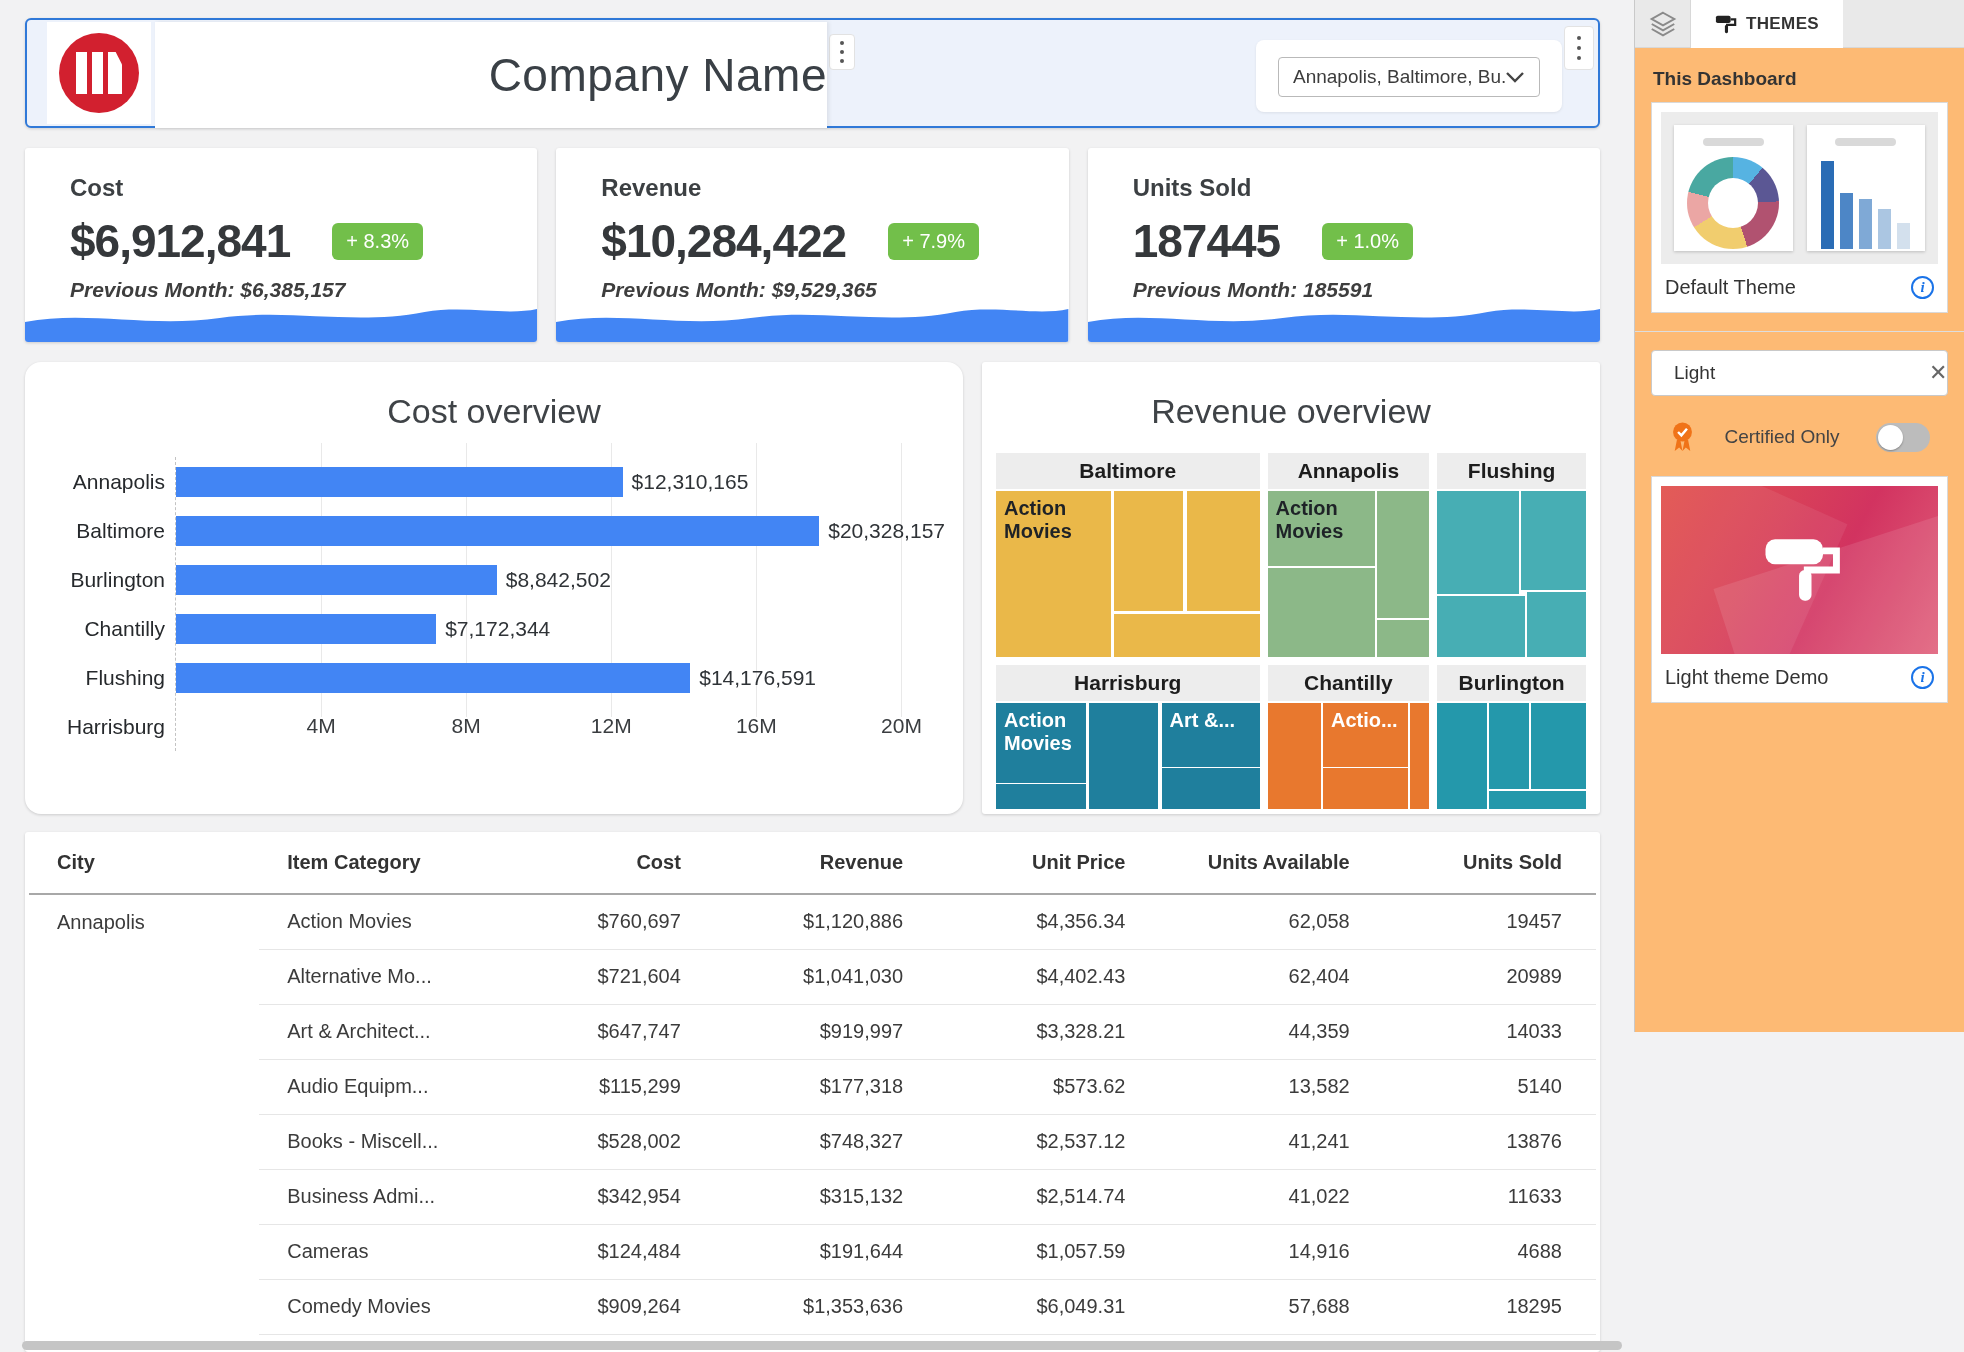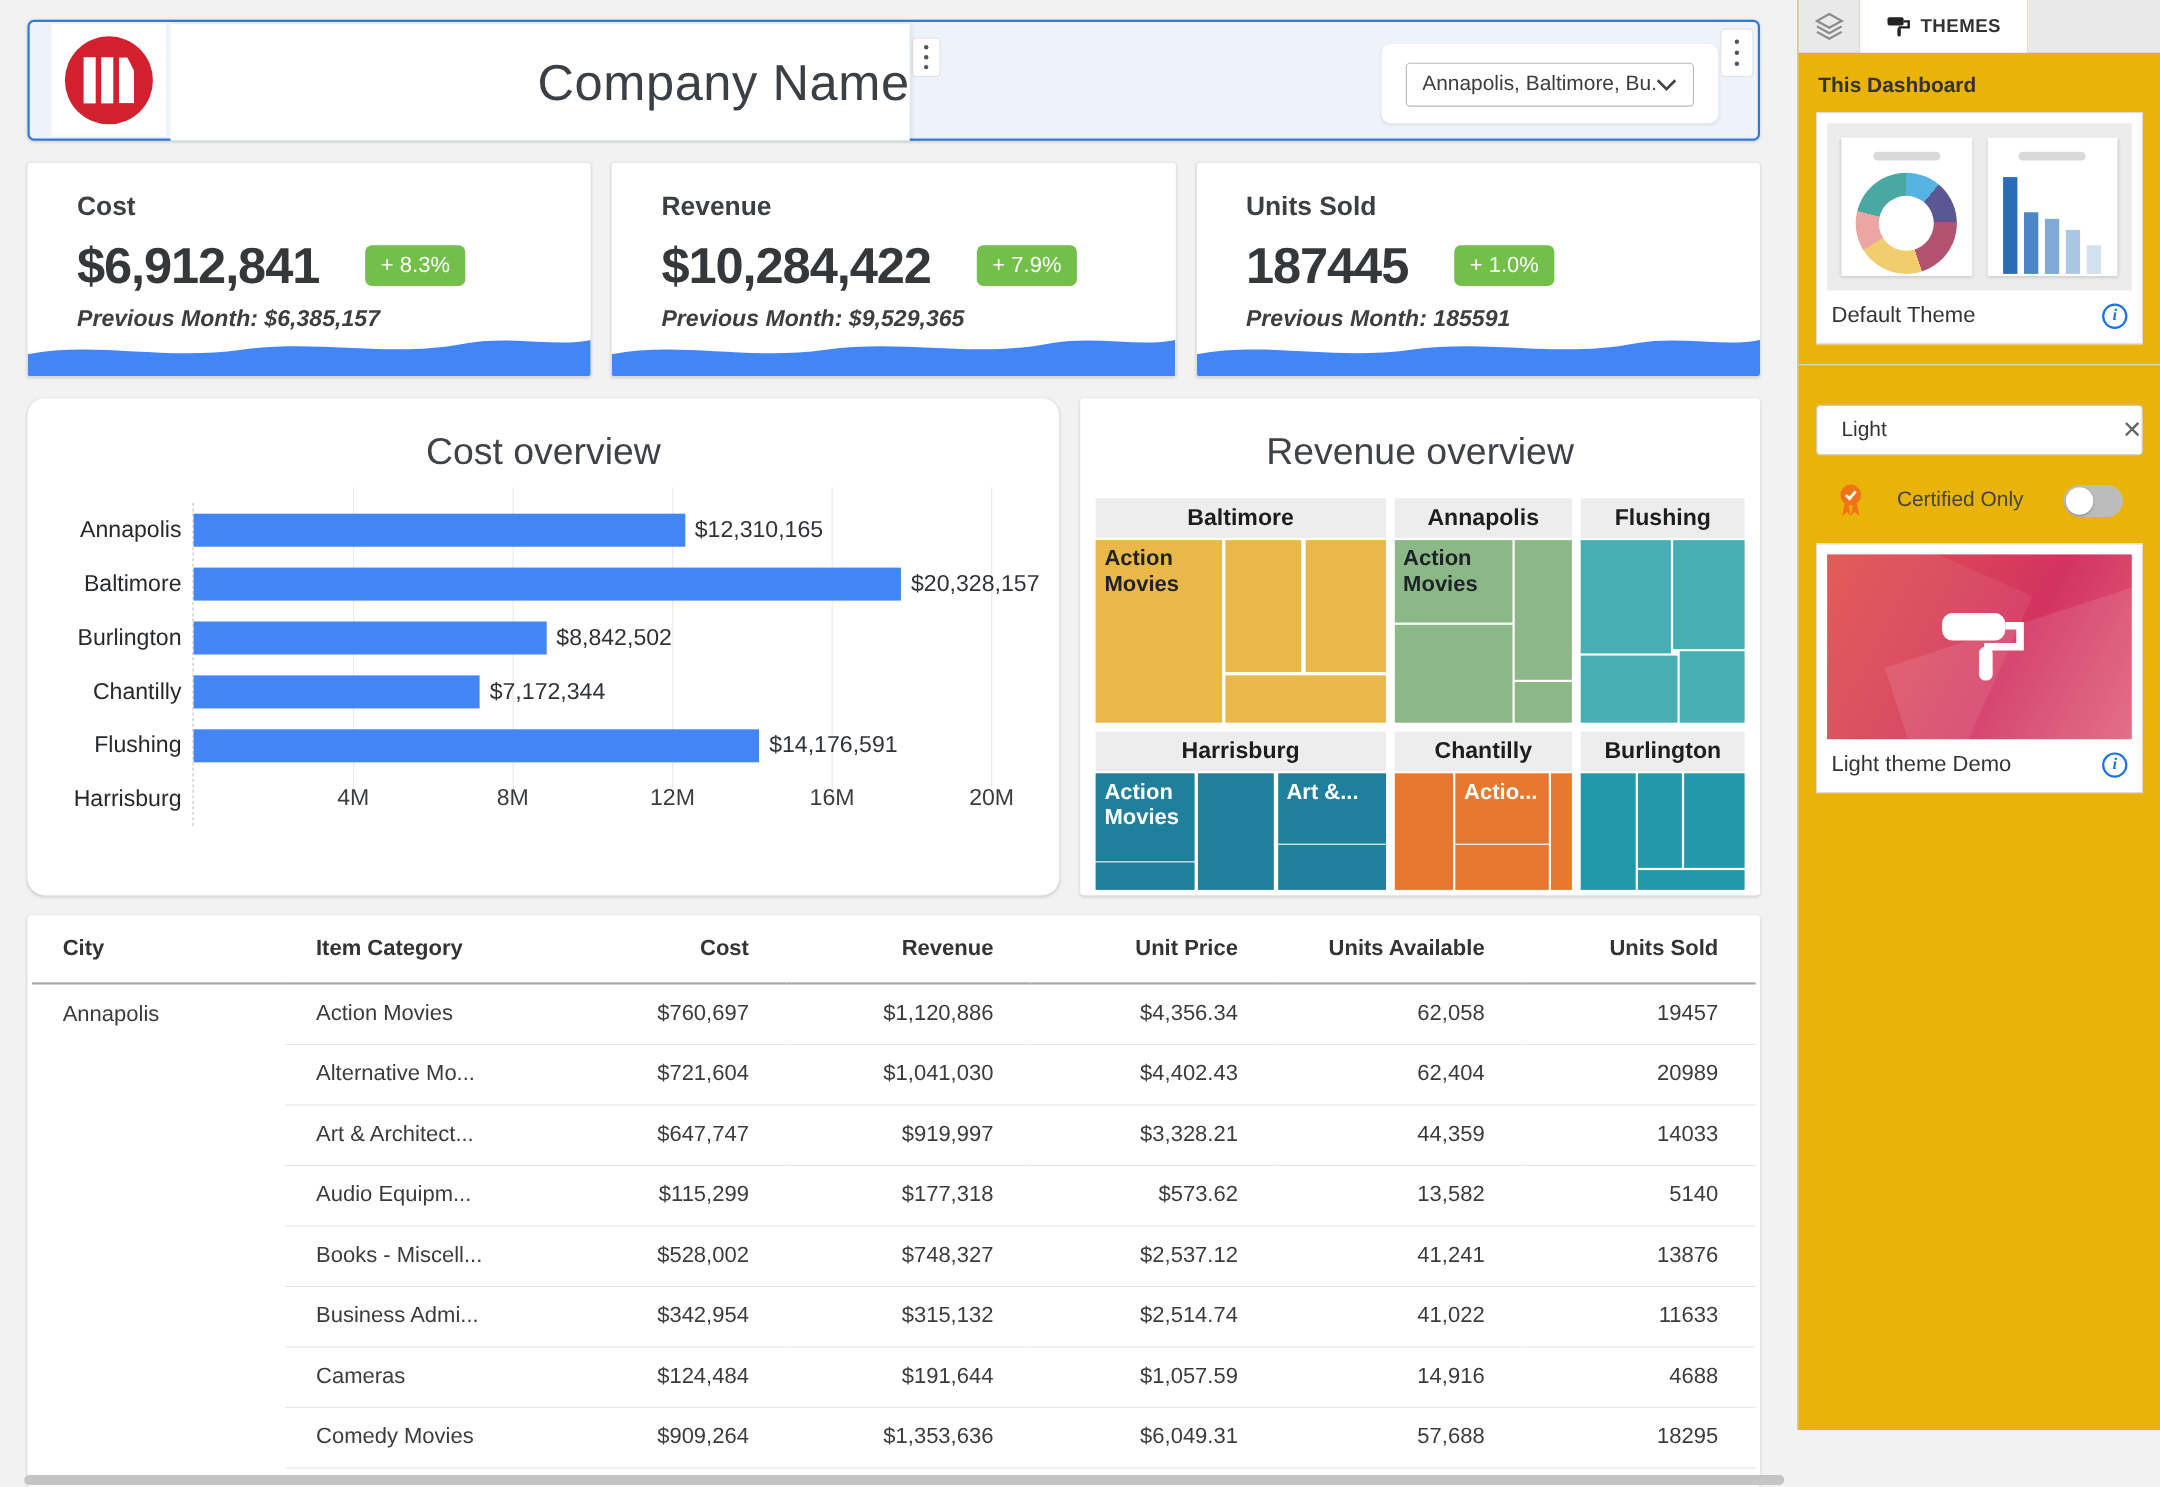--- a/index.html
+++ b/index.html
@@ -83,21 +83,21 @@
   .al { text-align:left; } .ar { text-align:right; padding-right:34px; }
   th.al, td.al { padding-left:28px; }
   tbody td { border-top:1px solid #e6e6e6; }
   tbody tr:first-child td { border-top:none; }
   td.city-cell { vertical-align:top; padding-top:16px; border-top:none; }
 
   #hscrollbar { position:absolute; left:22px; bottom:2px; width:1600px; height:9px;
     background:#c5c5c5; border-radius:5px; z-index:5; }
 
   
-  #sidebar { position:absolute; right:0; top:0; width:330px; height:1300px; background:#eab308;
+  #sidebar { position:absolute; right:0; top:0; width:330px; height:1032px; background:#fdba74;
     border-left:1px solid #c9c9c9; }
   #tabbar { display:flex; height:48px; }
   #tab-layers { width:56px; background:#e9e9e9; border-right:1px solid #d8d8d8; border-bottom:1px solid #d8d8d8;
     display:flex; align-items:center; justify-content:center; cursor:pointer; }
   #tab-themes { width:152px; background:#fff; display:flex; align-items:center; justify-content:center;
     gap:9px; cursor:pointer; }
   #tab-themes span { font-size:17px; font-weight:700; color:#333; letter-spacing:.4px; }
   #tab-filler { flex:1; background:#e9e9e9; border-bottom:1px solid #d8d8d8; }
   #sb-content { padding:14px 16px 0 16px; }
   #sb-section-title { font-size:19px; font-weight:700; color:#333; margin:6px 0 12px 2px; }
@@ -113,21 +113,21 @@
     border-radius:50%; background:#fff; }
   .mini-bars { display:flex; align-items:flex-end; gap:6px; height:92px; margin:2px auto 0 auto;
     width:90px; }
   .mini-bar { width:13px; }
   .theme-label-row { display:flex; align-items:center; margin-top:12px; padding:0 4px 4px 4px; }
   .theme-name { flex:1; font-size:20px; color:#333; }
   .info-icon { width:23px; height:23px; border:2px solid #1a73e8; border-radius:50%; color:#1a73e8;
     font-size:15px; font-weight:700; font-style:italic; display:flex; align-items:center;
     justify-content:center; cursor:pointer; font-family:"Liberation Serif", serif; }
   #sb-divider { border:none; border-top:1px solid #ddd; margin:18px -16px 0 -16px; }
-  #search-box { margin-top:36px; height:46px; border:1px solid #c9c9c9; border-radius:4px;
+  #search-box { margin-top:18px; height:46px; border:1px solid #c9c9c9; border-radius:4px;
     display:flex; align-items:center; padding:0 12px; gap:10px; background:#fff; }
   #search-input { flex:1; border:none; outline:none; font-size:19px; color:#333;
     font-family:"Liberation Sans", sans-serif; }
   #search-clear { font-size:22px; color:#666; cursor:pointer; line-height:1; }
   #certified-row { margin-top:26px; display:flex; align-items:center; justify-content:center; gap:28px; }
   #certified-label { font-size:19px; color:#444; }
   #toggle { width:54px; height:29px; border-radius:15px; background:#bcbcbc; position:relative;
     cursor:pointer; margin-left:8px; }
   #toggle .knob { position:absolute; left:2px; top:2px; width:25px; height:25px; border-radius:50%;
     background:#fff; box-shadow:0 1px 2px rgba(0,0,0,.3); }

